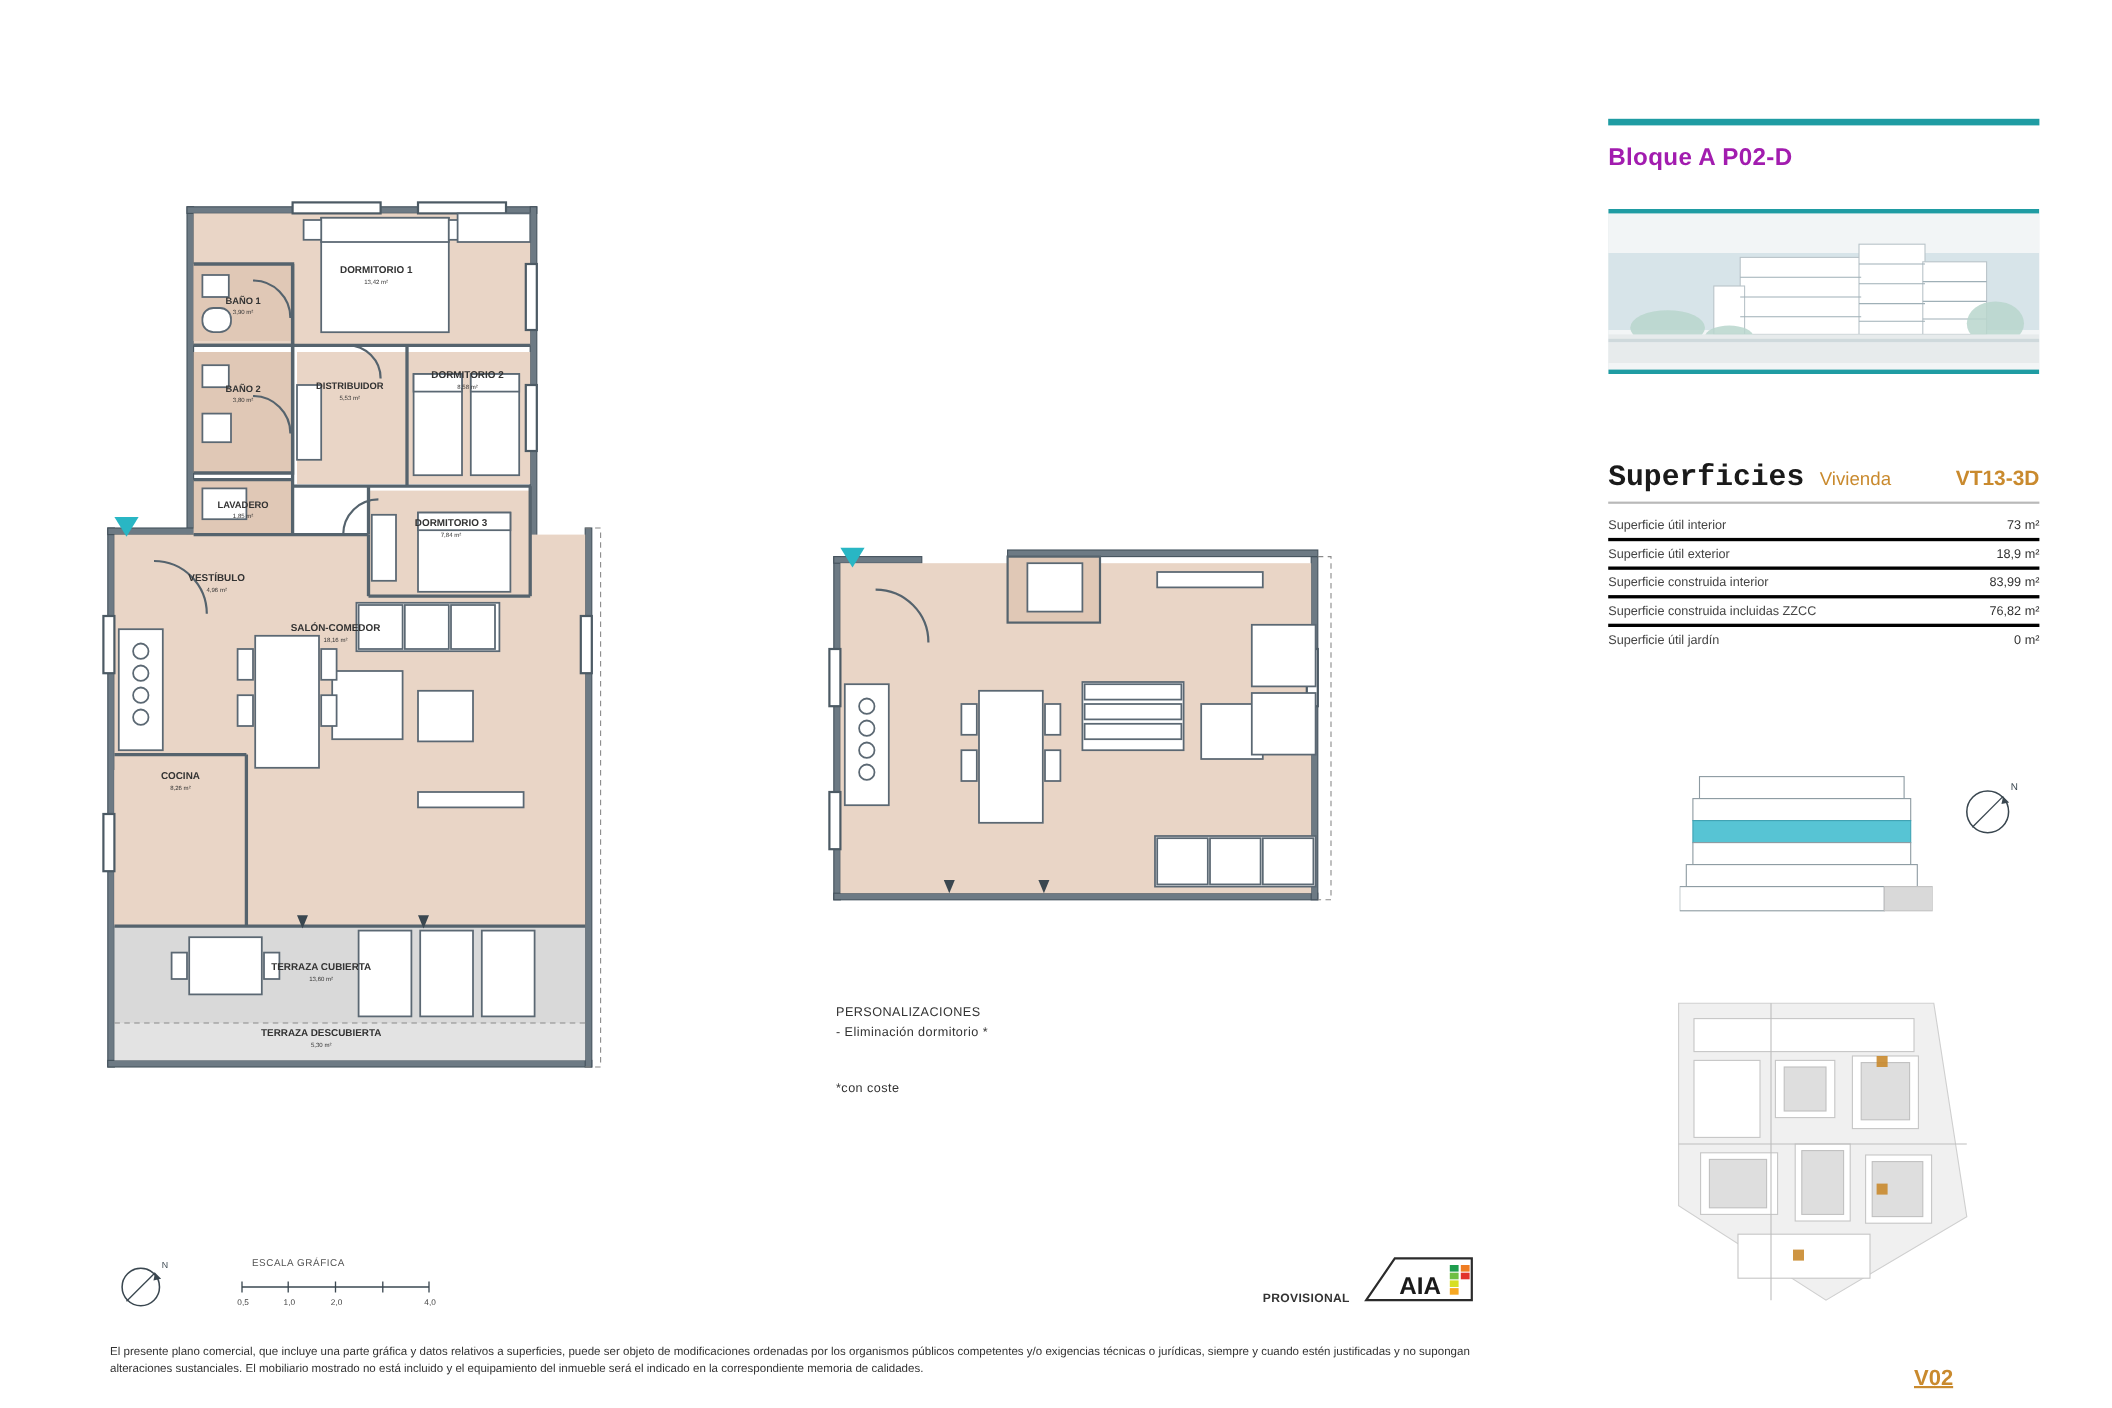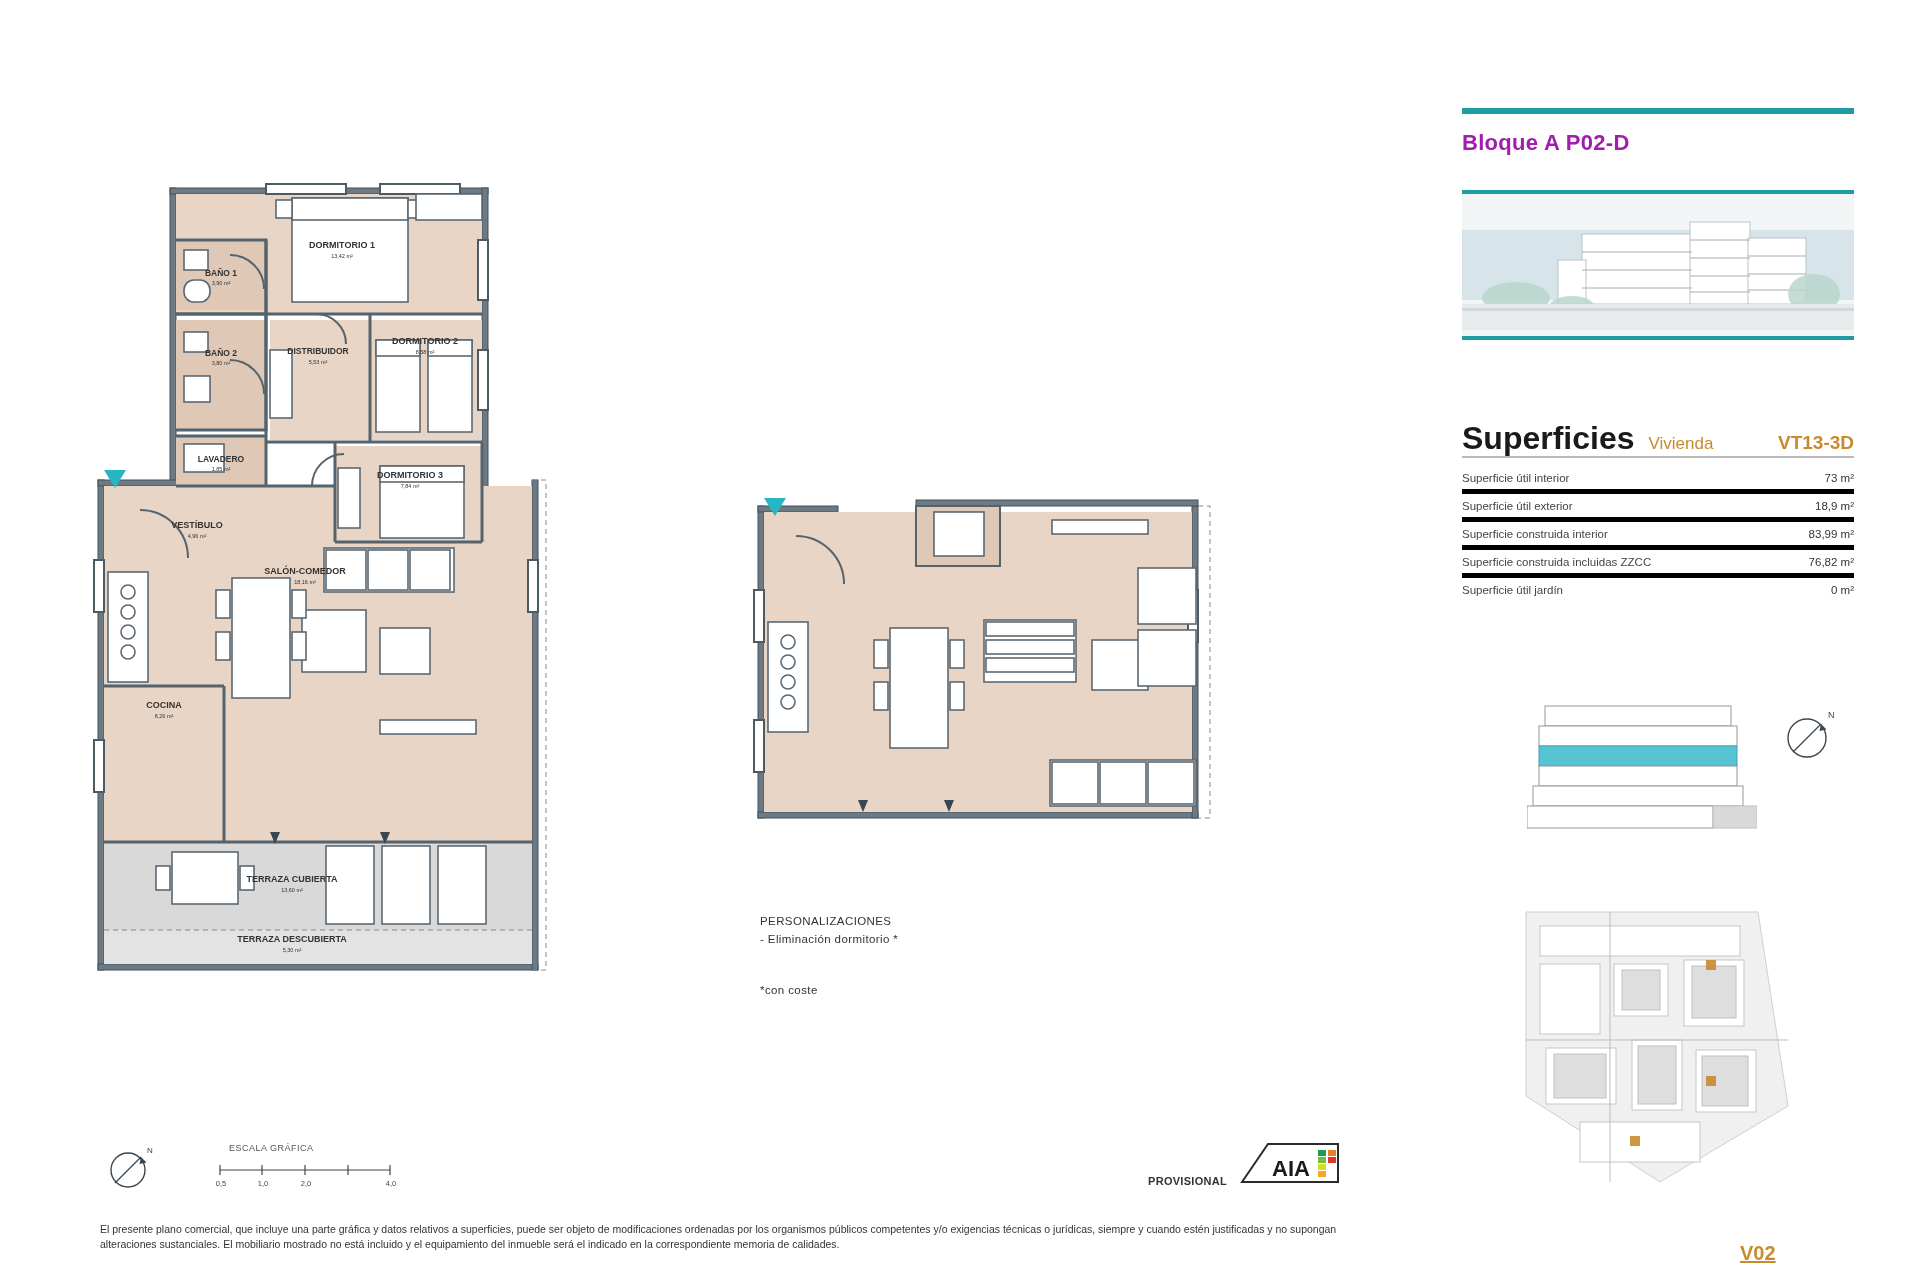--- a/index.html
+++ b/index.html
@@ -12,27 +12,27 @@
 
   
   .panel{position:absolute;left:1462px;top:108px;width:392px;}
   .panel-rule{height:6px;background:#1f9ca3;width:392px;}
   .panel-title{font-size:22px;font-weight:bold;color:#a21caf;margin-top:16px;letter-spacing:.3px;}
 
   .render{position:absolute;left:1462px;top:190px;width:392px;height:150px;overflow:hidden;background:#e8eef0;}
   .render svg{display:block;}
 
   .sup-head{position:absolute;left:1462px;top:420px;width:392px;display:flex;align-items:baseline;gap:14px;}
-  .sup-head .big{font-size:32px;font-weight:bold;color:#1a1a1a;}
+  .sup-head .big{font-size:27px;font-weight:bold;color:#1a1a1a;font-family:Liberation Mono, monospace;}
   .sup-head .viv{font-size:17px;color:#c98a2e;}
   .sup-head .code{font-size:19px;font-weight:bold;color:#c98a2e;margin-left:auto;}
   .sup-line{position:absolute;left:1462px;top:456px;width:392px;height:2px;background:#b9b9b9;}
 
   .sup-table{position:absolute;left:1462px;top:466px;width:392px;font-size:11.5px;color:#444;}
-  .sup-row{display:flex;justify-content:space-between;padding:5.5px 0;border-bottom:5px solid #000000;}
+  .sup-row{display:flex;justify-content:space-between;padding:5.5px 0;border-bottom:3px solid #000000;}
   .sup-row .v{color:#333;}
 
   
   .compass{position:absolute;left:1775px;top:700px;width:70px;height:70px;}
 
   
   .section-dia{position:absolute;left:1527px;top:700px;width:230px;height:160px;}
 
   
   .siteplan{position:absolute;left:1510px;top:900px;width:290px;height:290px;}

